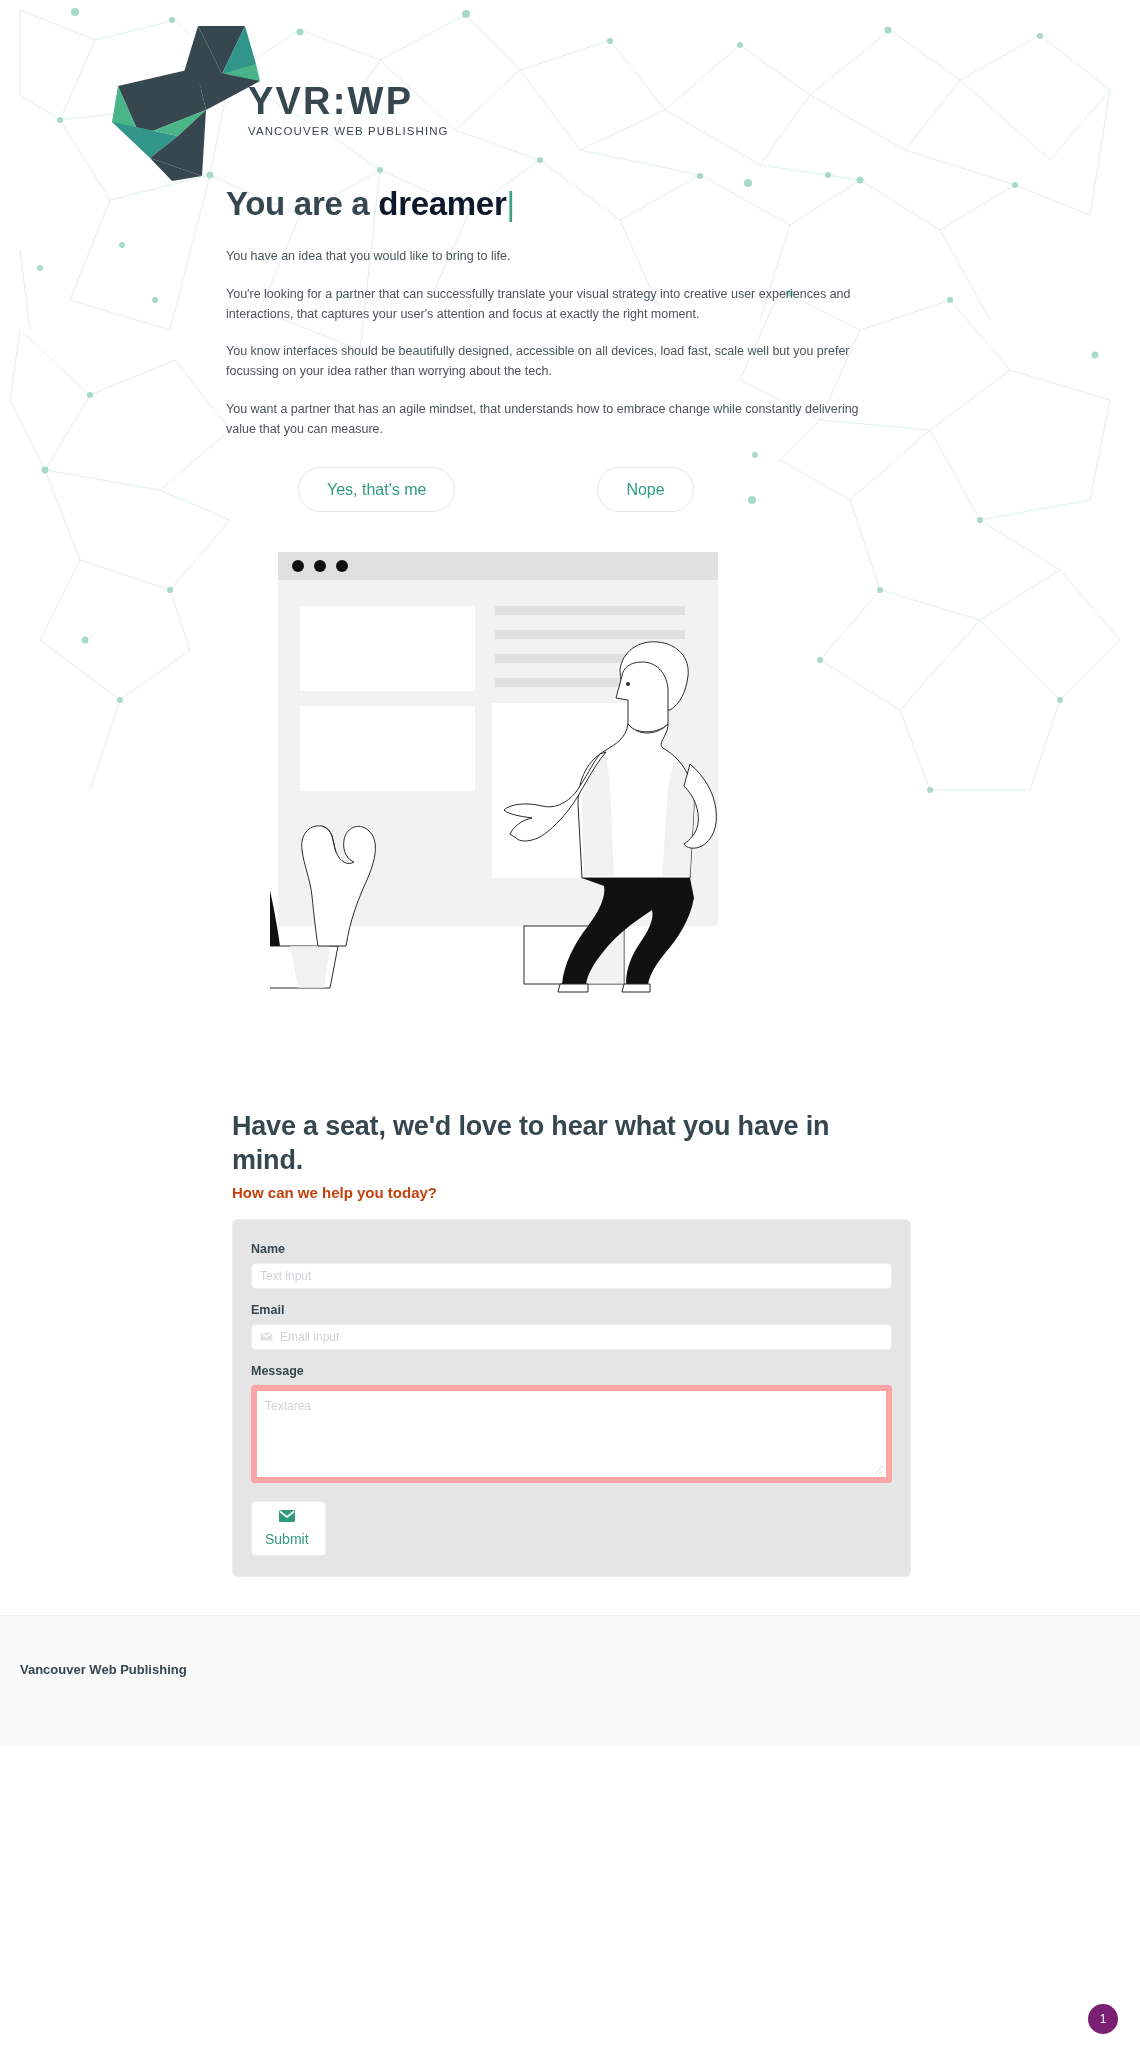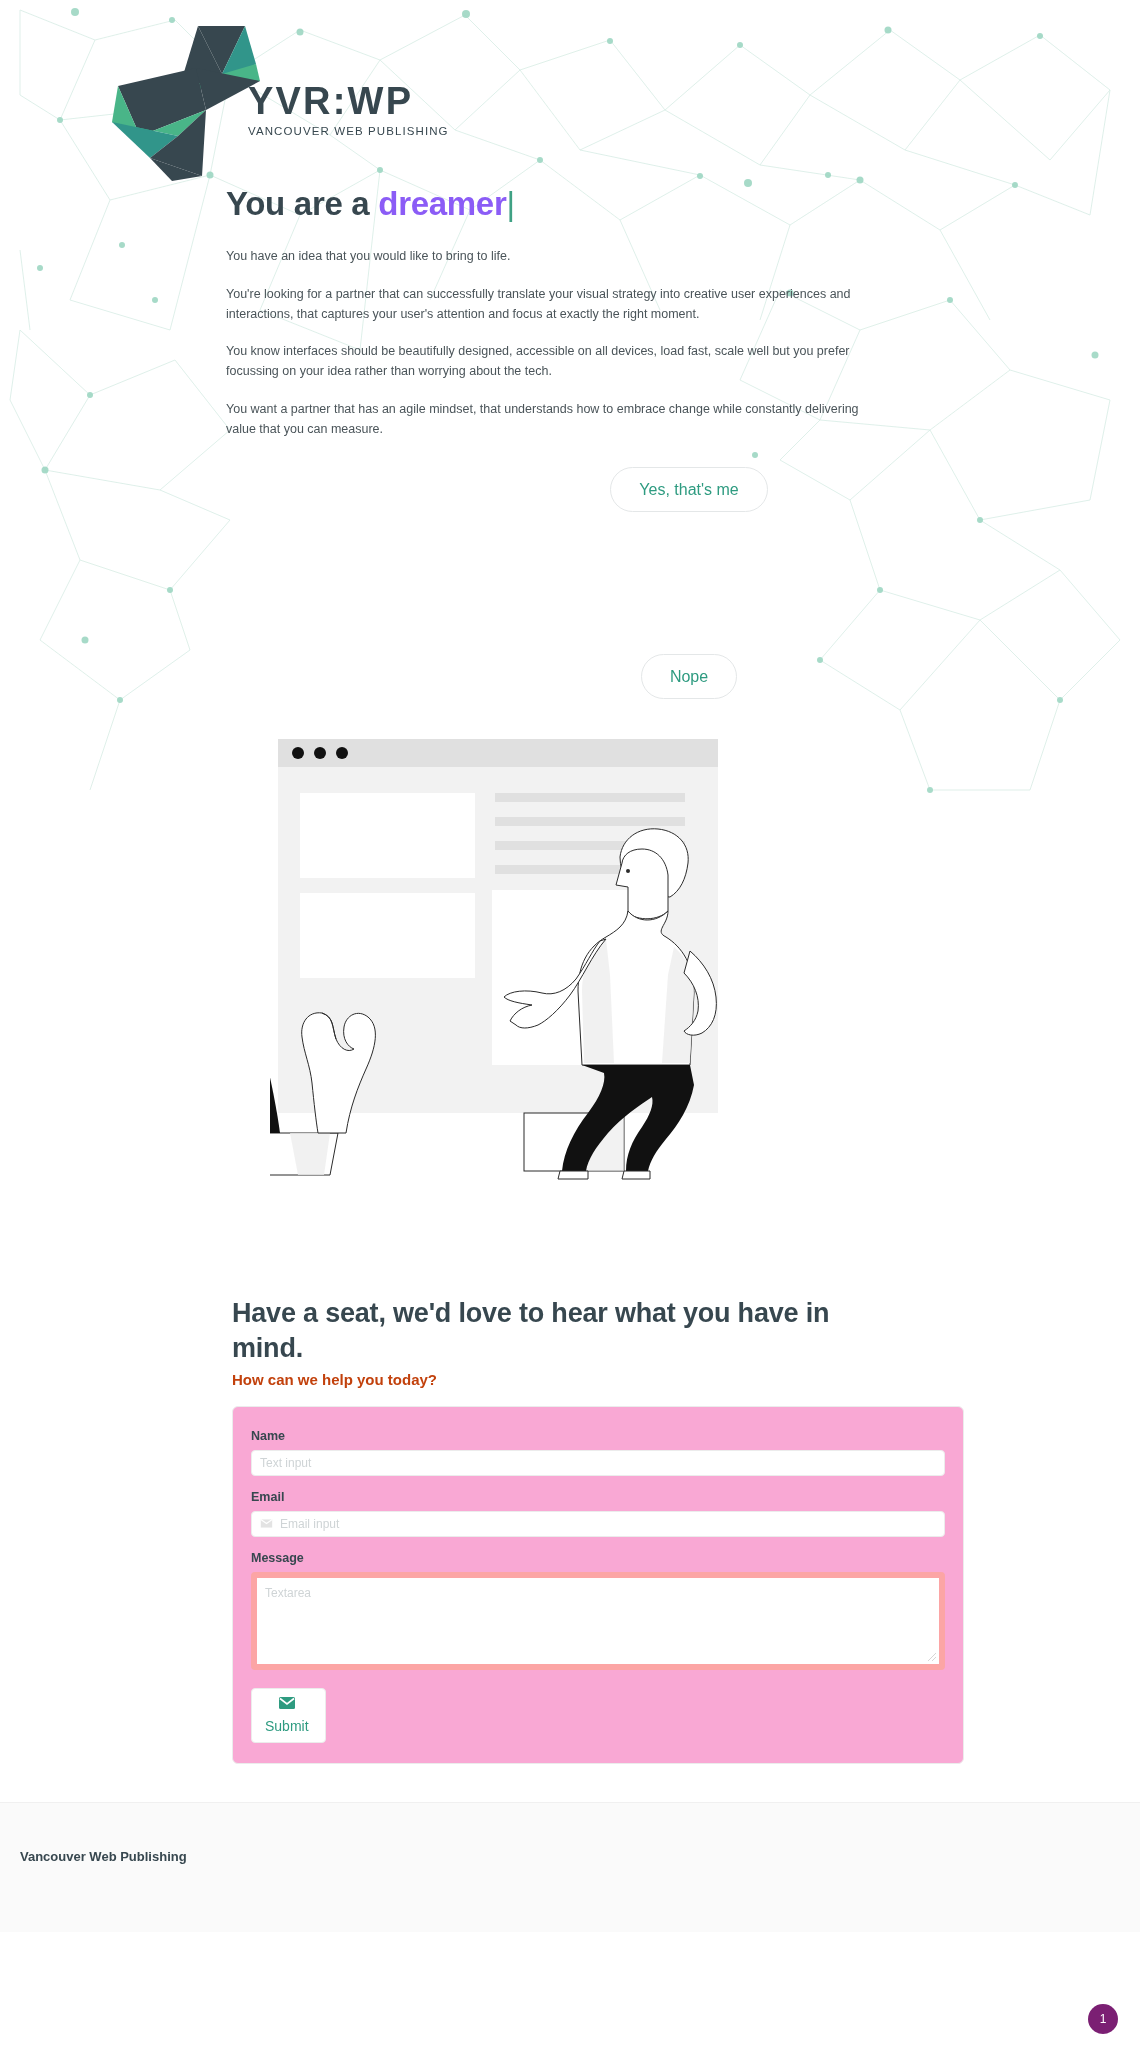--- a/index.html
+++ b/index.html
@@ -87,21 +87,21 @@
 
   h1.headline {
     font-size: 33px;
     font-weight: 700;
     color: #37474f;
     letter-spacing: -0.3px;
     margin-bottom: 22px;
     line-height: 1.25;
   }
 
-  h1.headline .accent { color: #8b5cf6; }
+  h1.headline .accent { color: #0f172a; }
 
   .caret {
     color: #3fa184;
     font-weight: 400;
   }
 
   h2.subhead {
     font-size: 22px;
     font-weight: 400;
     color: #37474f;
@@ -124,21 +124,20 @@
   }
 
   
   .cta-row {
     display: flex;
     align-items: center;
     margin-top: 28px;
     margin-bottom: 36px;
     padding-left: 72px;
     gap: 142px;
-    flex-direction: column;
   }
 
   .btn-ghost {
     border: 1px solid #e4e7e8;
     background: #ffffff;
     border-radius: 40px;
     color: #2e9b80;
     font-size: 16px;
     font-family: "Liberation Sans", sans-serif;
     padding: 12px 28px;
@@ -177,24 +176,24 @@
   }
 
   .contact-sub {
     font-size: 15px;
     font-weight: 700;
     color: #c2410c;
     margin-bottom: 18px;
   }
 
   .form-card {
-    width: 732px;
+    width: 679px;
     border: 1px solid #ececec;
     border-radius: 6px;
-    background: #f9a8d4;
+    background: #e5e5e5;
     padding: 22px 18px 20px 18px;
   }
 
   .field { margin-bottom: 14px; }
   .field:last-of-type { margin-bottom: 18px; }
 
   .field-label {
     display: block;
     font-size: 12.5px;
     font-weight: 700;

